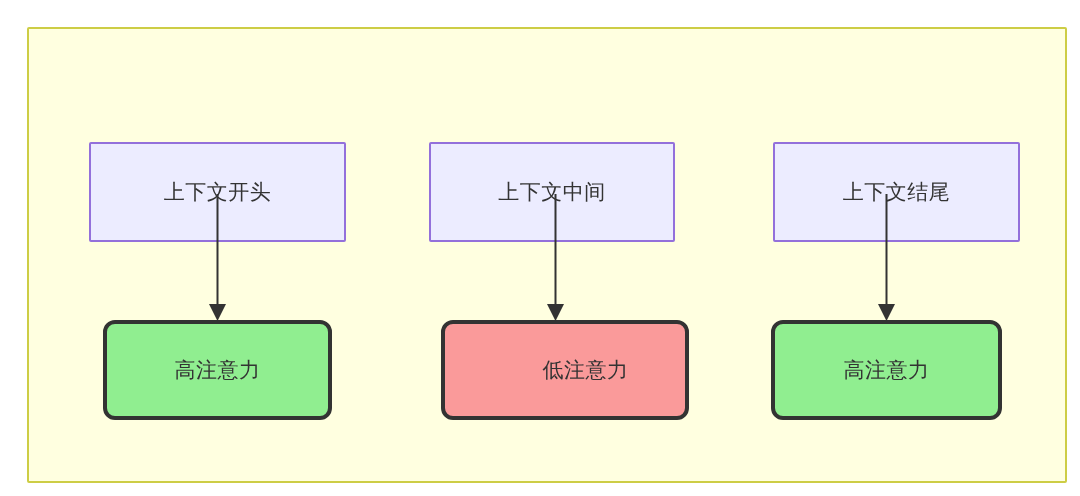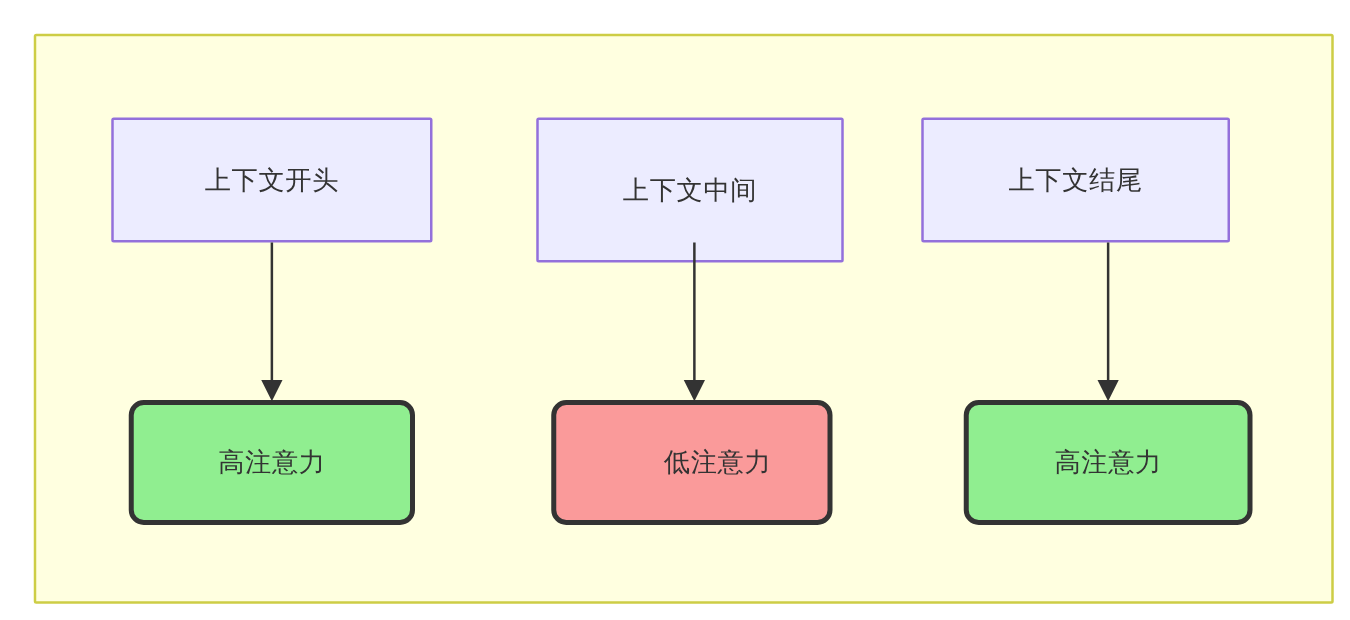--- a/index.html
+++ b/index.html
@@ -48,20 +48,21 @@
     align-items: center;
     justify-content: center;
     font-size: 21px;
     color: #333333;
     letter-spacing: 0.5px;
   }
   .node.ctx {
     background: #ececff;
     border: 2px solid #9370db;
     border-radius: 2px;
+    margin-top: 48px;
   }
   .node.attn {
     border: 4px solid #333333;
     border-radius: 12px;
   }
   .node.attn.high {
     background: #90ee90;
   }
   .node.attn.low {
     background: #fa9a9a;
@@ -79,33 +80,33 @@
 
 <div id="canvas">
 
   <div class="subgraph">
 
 
     <div class="node ctx" style="left:60px; top:65px; width:257px; height:100px;">
       <span>上下文开头</span>
     </div>
 
-    <div class="node ctx" style="left:400px; top:65px; width:246px; height:116px;">
+    <div class="node ctx" style="left:400px; top:65px; width:246px; height:100px;">
       <span>上下文中间</span>
     </div>
 
-    <div class="node ctx" style="left:708px; top:65px; width:247px; height:100px;">
+    <div class="node ctx" style="left:744px; top:65px; width:247px; height:100px;">
       <span>上下文结尾</span>
     </div>
 
     <div class="node attn high" style="left:74px; top:291px; width:229px; height:100px;">
       <span>高注意力</span>
     </div>
 
-    <div class="node attn low" style="left:412px; top:291px; width:225px; height:100px;padding-left:41px;">
+    <div class="node attn low" style="left:412px; top:291px; width:248px; height:100px;padding-left:41px;">
       <span>低注意力</span>
     </div>
 
     <div class="node attn high" style="left:742px; top:291px; width:231px; height:100px;">
       <span>高注意力</span>
     </div>
 
     <div class="edge" style="left:0; top:0; width:1036px; height:452px;">
       <svg width="1036" height="452" viewBox="0 0 1036 452">
         <g>

